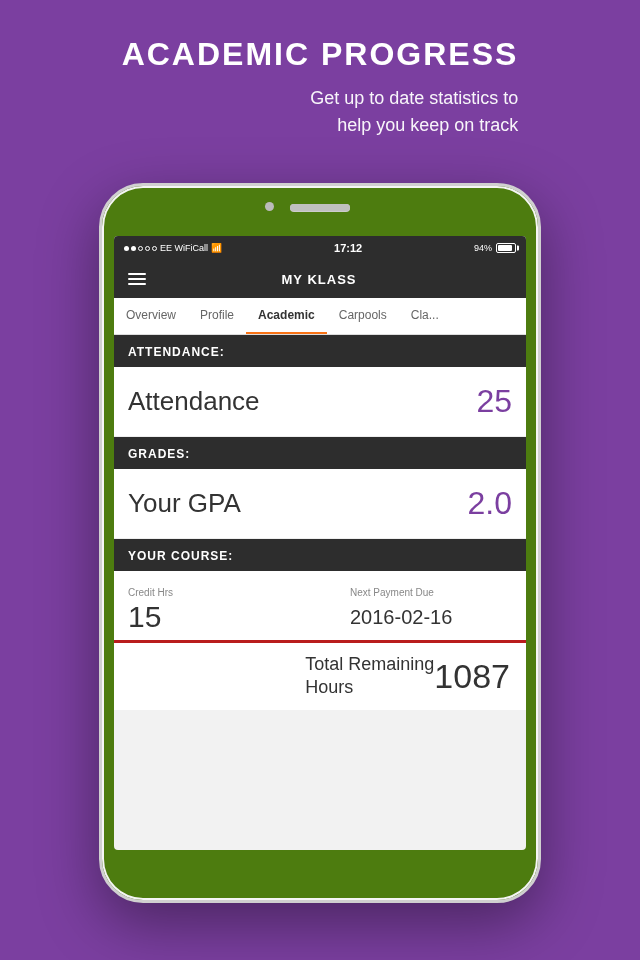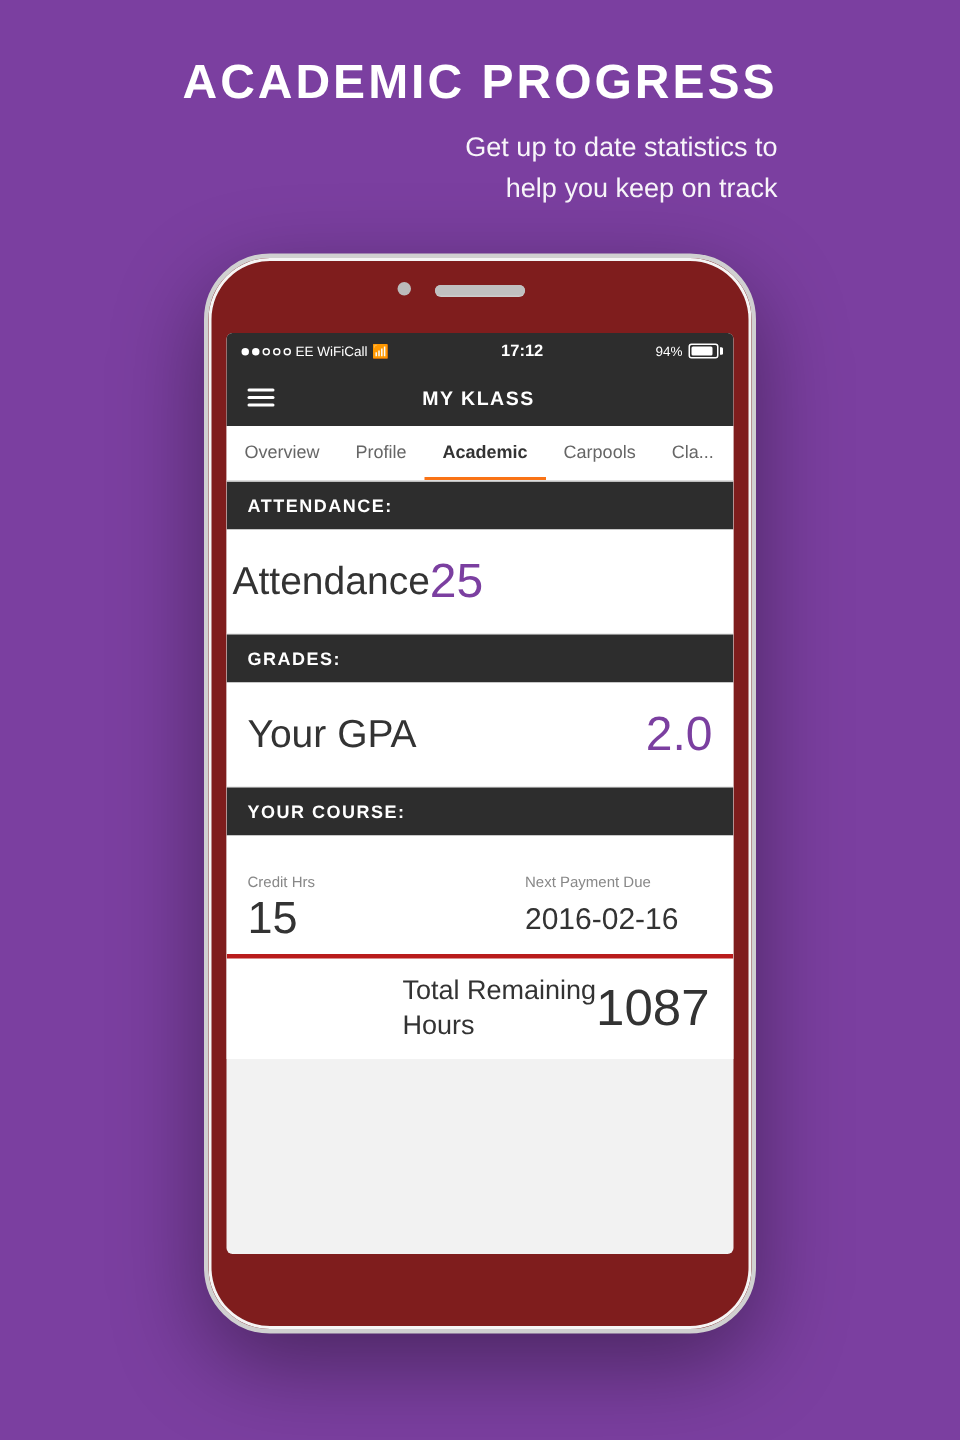--- a/index.html
+++ b/index.html
@@ -30,31 +30,31 @@
 
     .page-header p {
       font-size: 18px;
       font-weight: 300;
       line-height: 1.5;
       opacity: 0.95;
     }
 
     
     .phone-frame {
-      width: 368px;
+      width: 442px;
       height: 720px;
-      background: #7f1d1d;
+      background: #4d7c0f;
       border-radius: 44px;
       border: 3px solid #d0d0d0;
       box-shadow:
         inset 0 0 0 2px #f5f5f5,
         0 20px 60px rgba(0,0,0,0.4);
       position: relative;
       overflow: hidden;
-      margin-top: 10px;
+      margin-top: 24px;
     }
 
     
     .phone-frame::before {
       content: '';
       position: absolute;
       top: 18px;
       left: 50%;
       transform: translateX(-50%);
       width: 60px;
@@ -318,22 +318,23 @@
     .stat-label {
       font-size: 10px;
       color: #888;
       margin-top: 4px;
     }
 
     
     .score-row {
       background: white;
       display: flex;
-      align-items: center;
-      padding: 16px 4px;
+      justify-content: space-between;
+      align-items: center;
+      padding: 16px 14px;
       border-bottom: 1px solid #eee;
     }
 
     .score-title {
       font-size: 26px;
       font-weight: 300;
       color: #333;
     }
 
     .score-value {
@@ -364,21 +365,21 @@
       color: #7b3fa0;
     }
 
     
     .course-section {
       background: white;
     }
 
     .course-detail-row {
       display: flex;
-      padding: 26px 14px 4px;
+      padding: 16px 14px 4px;
       gap: 60px;
       justify-content: space-between;
     }
 
     .course-detail-col {
       flex: 1;
     }
 
     .detail-label {
       font-size: 10px;

